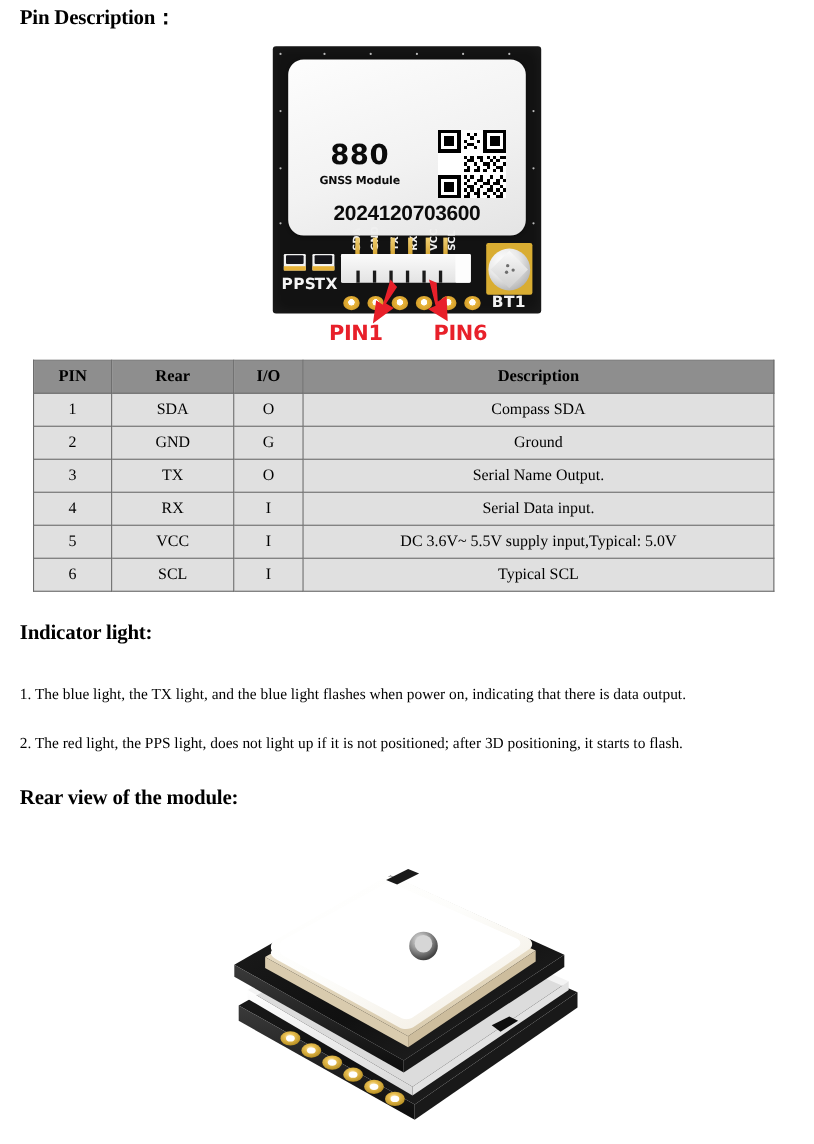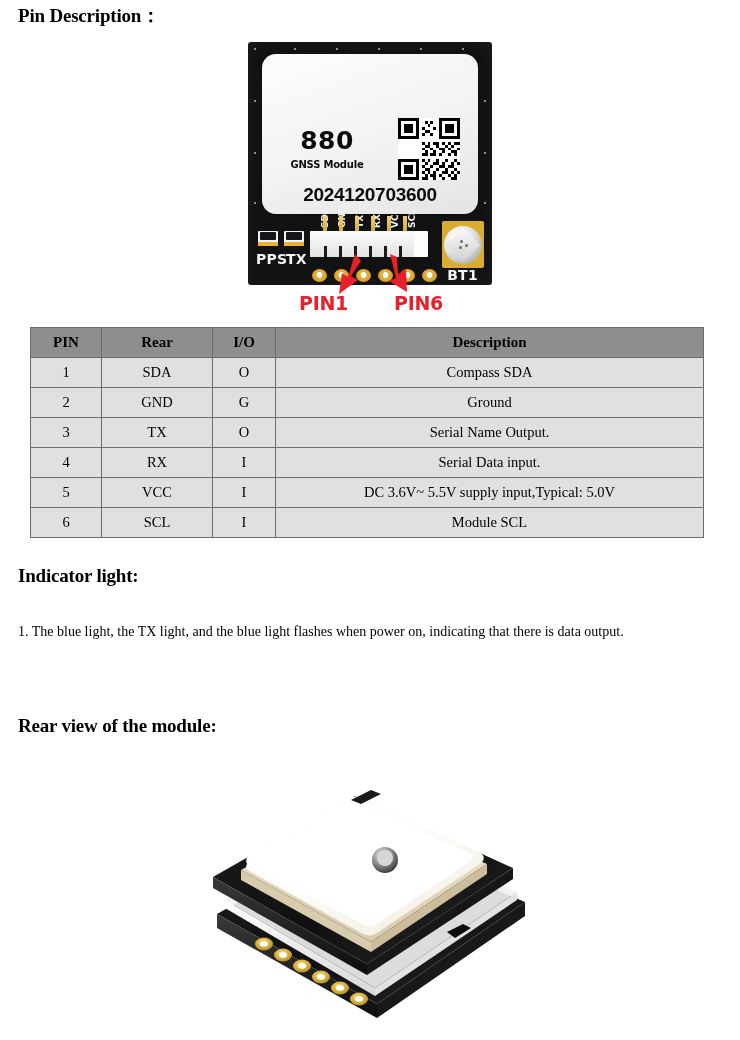--- a/index.html
+++ b/index.html
@@ -430,28 +430,29 @@
       <tr>
         <td>5</td>
         <td>VCC</td>
         <td>I</td>
         <td>DC 3.6V~ 5.5V supply input,Typical: 5.0V</td>
       </tr>
       <tr>
         <td>6</td>
         <td>SCL</td>
         <td>I</td>
-        <td>Module SCL</td>
+        <td>Typical SCL</td>
       </tr>
     </tbody>
   </table>
 
   <h1 class="section-title" id="title-indicator">Indicator light:</h1>
 
   <p class="body-par" id="indicator-p1">1. The blue light, the TX light, and the blue light flashes when power on, indicating that there is data output.</p>
+  <p class="body-par" id="indicator-p2">2. The red light, the PPS light, does not light up if it is not positioned; after 3D positioning, it starts to flash.</p>
 
   <h1 class="section-title" id="title-rear-view">Rear view of the module:</h1>
 
   <svg class="rear-photo" viewBox="0 0 350 288">
     <defs>
       <linearGradient id="pcbDark" x1="0" y1="0" x2="1" y2="1">
         <stop offset="0%" stop-color="#1e1e1e"></stop>
         <stop offset="55%" stop-color="#101010"></stop>
         <stop offset="100%" stop-color="#282828"></stop>
       </linearGradient>

